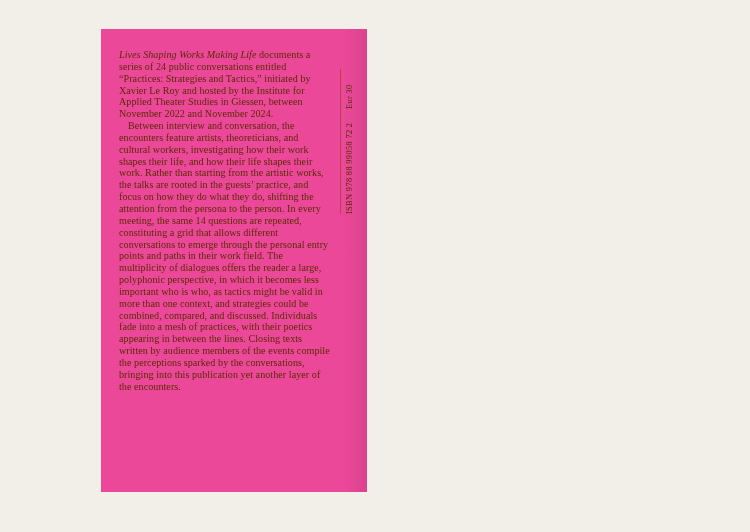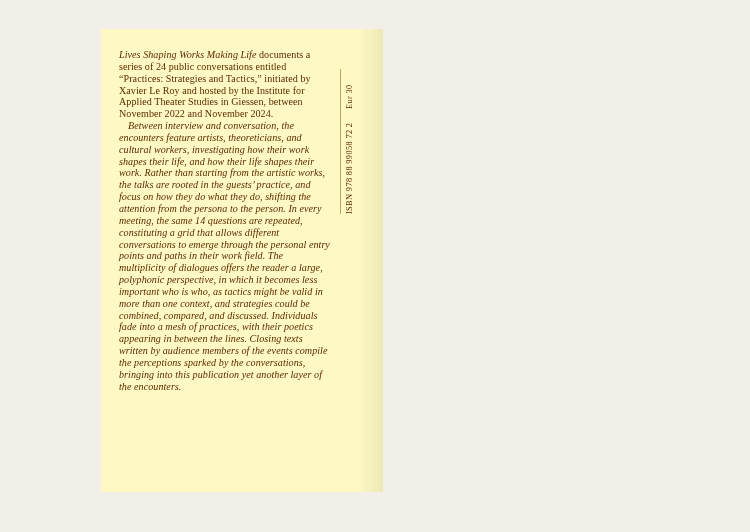--- a/index.html
+++ b/index.html
@@ -58,21 +58,20 @@
     font-size: 10.1px;
     line-height: 11.85px;
     text-align: left;
     letter-spacing: 0.005em;
   }
   #blurb p {
     margin: 0;
   }
   #blurb p.indent {
     text-indent: 9px;
-    font-style: italic;
   }
   #blurb .title-italic {
     font-style: italic;
   }
   
   #isbn-column {
     position: absolute;
     left: 244px;
     top: 40px;
     height: 145px;
@@ -97,21 +96,21 @@
     display: block;
     margin-top: 0;
     margin-right: 0;
   }
 </style>
 </head>
 <body>
 
 <div id="stage" style="background: rgb(242, 239, 233);">
 
-  <div id="book-cover" style="background: #fef9c3; padding-left: 16px;">
+  <div id="book-cover" style="background: #ec4899;">
 
     <div id="blurb" style="color: rgb(91, 42, 0);">
       <p><span class="title-italic">Lives Shaping Works Making Life</span><span> documents a series of 24 public conversations entitled “Practices: Strategies and Tactics,” initiated by Xavier Le Roy and hosted by the Institute for Applied Theater Studies in Giessen, between November 2022 and November 2024.</span></p>
       <p class="indent">Between interview and conversation, the encounters feature artists, theoreticians, and cultural workers, investigating how their work shapes their life, and how their life shapes their work. Rather than starting from the artistic works, the talks are rooted in the guests’ practice, and focus on how they do what they do, shifting the attention from the persona to the person. In every meeting, the same 14 questions are repeated, constituting a grid that allows different conversations to emerge through the personal entry points and paths in their work field. The multiplicity of dialogues offers the reader a large, polyphonic perspective, in which it becomes less important who is who, as tactics might be valid in more than one context, and strategies could be combined, compared, and discussed. Individuals fade into a mesh of practices, with their poetics appearing in between the lines. Closing texts written by audience members of the events compile the perceptions sparked by the conversations, bringing into this publication yet another layer of the encounters.</p>
     </div>
 
     <div id="spine-line"></div>
 
     <div id="isbn-column" style="color: rgb(91, 42, 0);">
       <span class="isbn-text">ISBN 978 88 99058 72 2</span>

